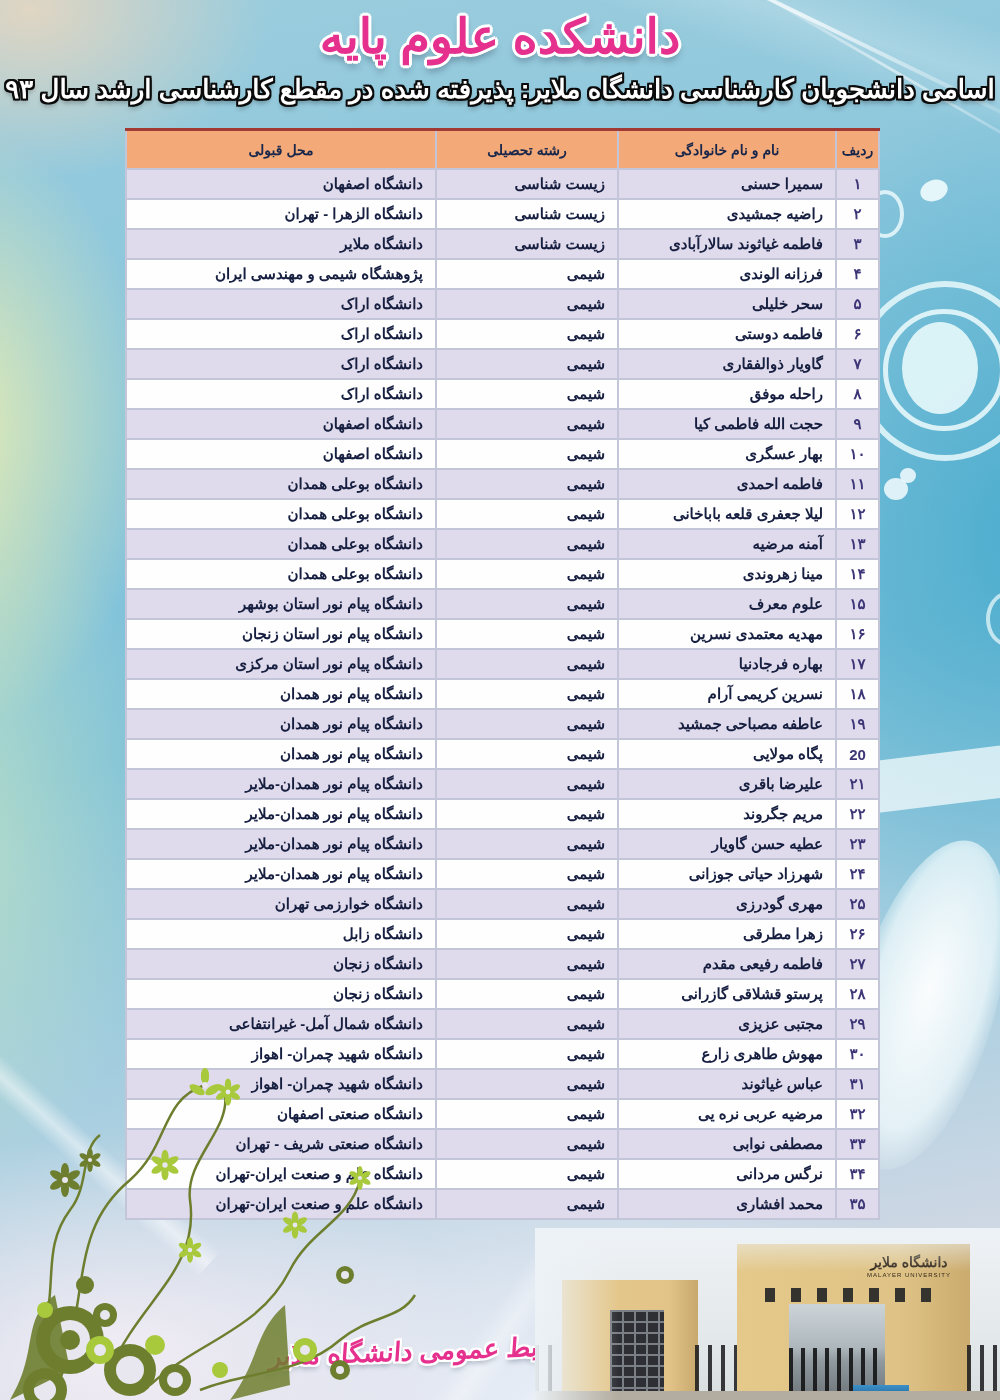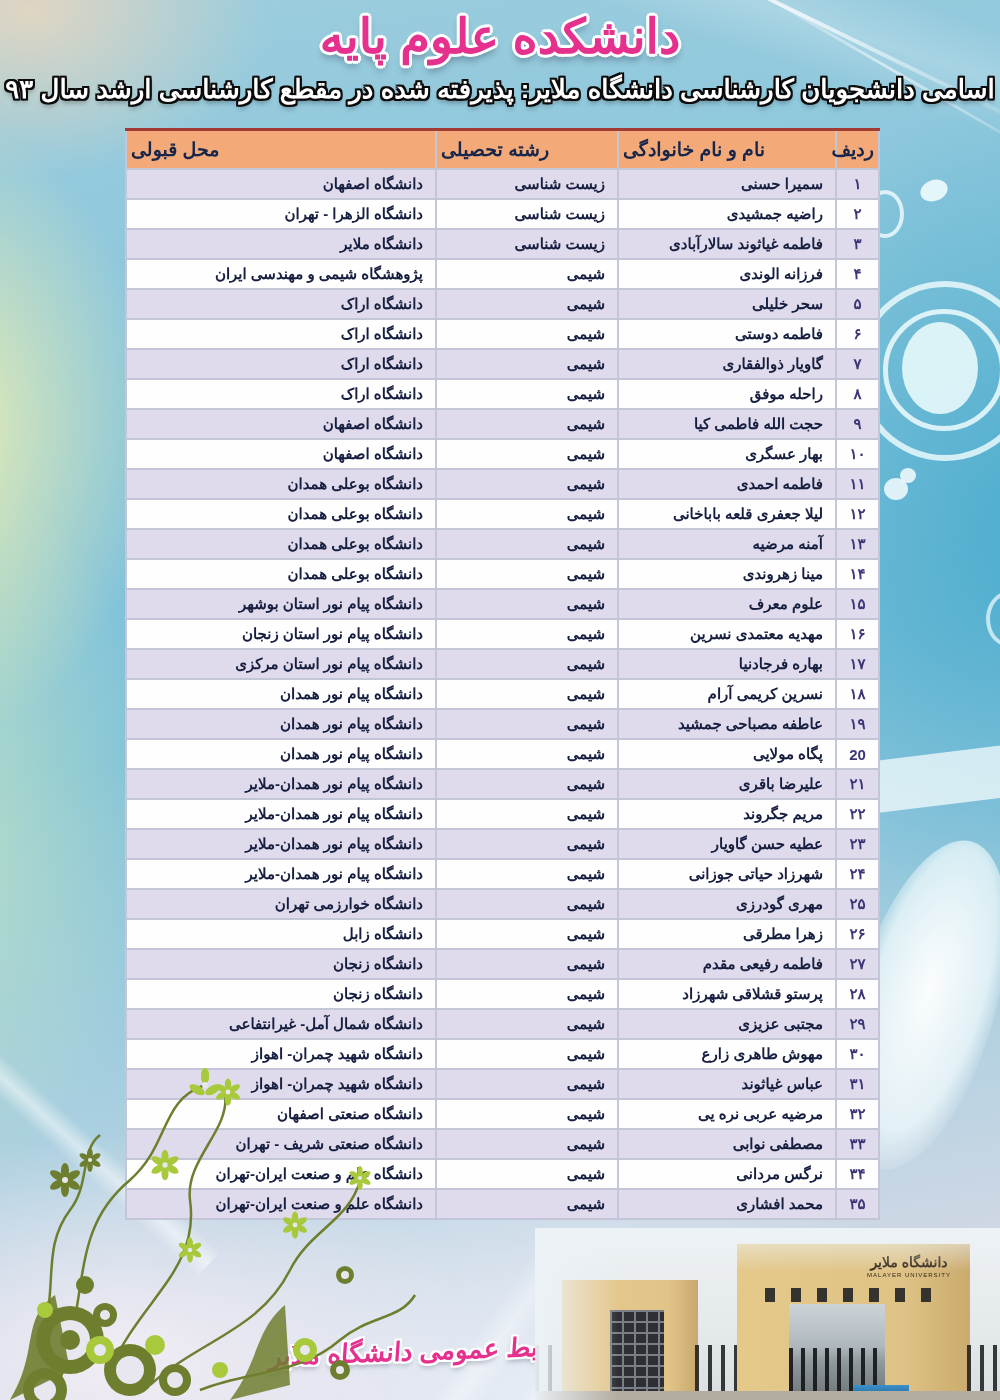--- a/index.html
+++ b/index.html
@@ -67,23 +67,23 @@
   
   .students-table {
     position:absolute; left:125px; top:128px; width:753px;
     border-collapse:collapse; table-layout:fixed; direction:rtl;
   }
   .students-table col:nth-child(1) { width:43px; }
   .students-table col:nth-child(2) { width:218px; }
   .students-table col:nth-child(3) { width:182px; }
   .students-table col:nth-child(4) { width:310px; }
   .students-table th {
-    background:#f4aa78; color:#17264a; font-size:19px; font-weight:bold;
+    background:#f4aa78; color:#17264a; font-size:14px; font-weight:bold;
     height:37px; border:2px solid #c3c6d8; border-top:3px solid #a03a34;
-    text-align:left; padding:0 4px;
+    text-align:center; padding:0 4px;
   }
   .students-table td {
     height:30px; box-sizing:border-box; font-size:15px; font-weight:bold;
     color:#171f40; border:2px solid #c3c6d8; padding:0 12px;
     text-align:right; white-space:nowrap; overflow:hidden;
   }
   .students-table tr.odd  td { background:#e0dbec; }
   .students-table tr.even td { background:#fefeff; }
   .students-table td:first-child { text-align:center; color:#3c3677; padding:0 2px; font-size:15px; }
   
@@ -329,21 +329,21 @@
           <td>دانشگاه زابل</td>
         </tr>
         <tr class="odd">
           <td>۲۷</td>
           <td>فاطمه رفیعی مقدم</td>
           <td>شیمی</td>
           <td>دانشگاه زنجان</td>
         </tr>
         <tr class="even">
           <td>۲۸</td>
-          <td>پرستو قشلاقی شهرزاد</td>
+          <td>پرستو قشلاقی گازرانی</td>
           <td>شیمی</td>
           <td>دانشگاه زنجان</td>
         </tr>
         <tr class="odd">
           <td>۲۹</td>
           <td>مجتبی عزیزی</td>
           <td>شیمی</td>
           <td>دانشگاه شمال آمل- غیرانتفاعی</td>
         </tr>
         <tr class="even">

